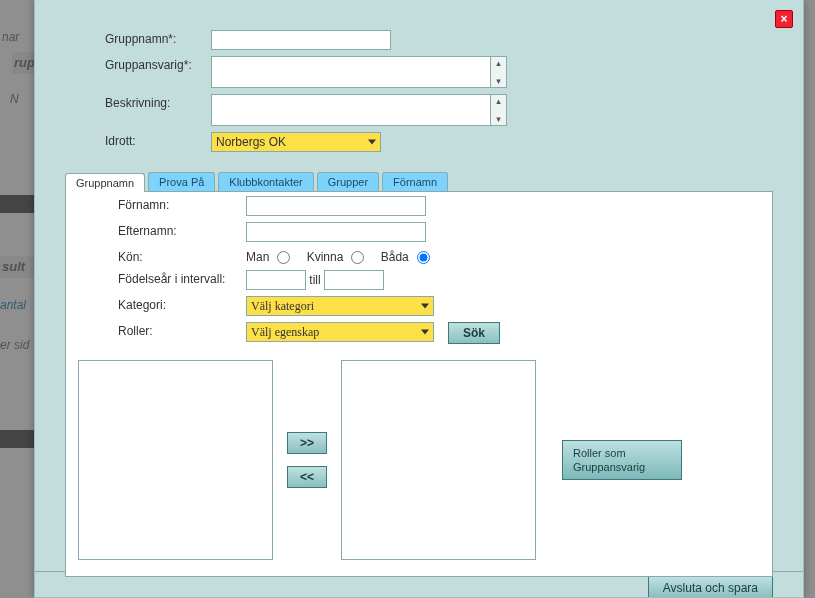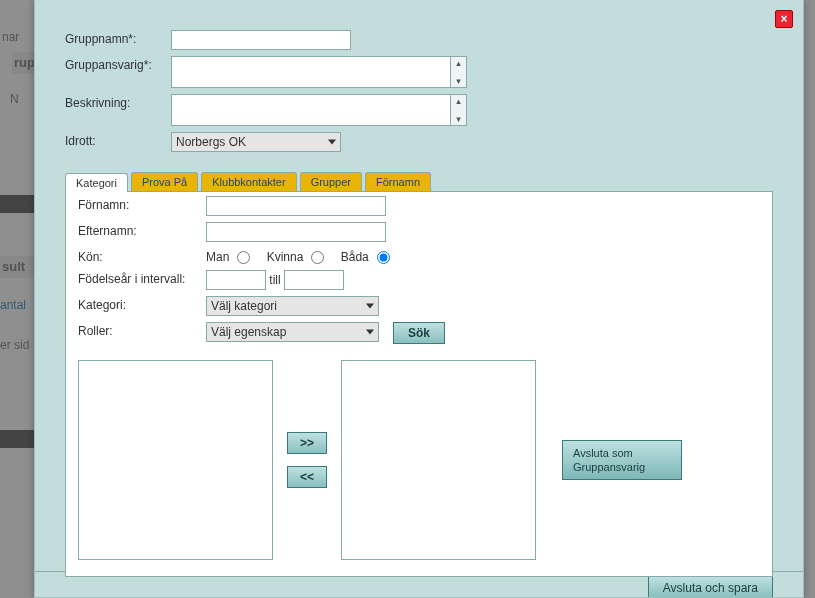--- a/index.html
+++ b/index.html
@@ -19,20 +19,21 @@
     position: absolute;
     left: 0; top: 0; width: 815px; height: 598px;
     background: #eeeeee;
   }
   .bg-frag {
     position: absolute;
     color: #555;
     font-weight: bold;
     font-size: 13px;
     background: #dcdcdc;
+    font-style: italic;
   }
   .bg-frag.light { background: transparent; font-weight: normal; font-size: 12px; }
   .bg-frag.link { color: #0369a1; }
   .bg-frag.dark { background: #333; color: #ccc; }
 
   
   .overlay {
     position: absolute;
     left: 0; top: 0; right: 0; bottom: 0;
     background: rgba(80,80,80,0.6);
@@ -66,20 +67,21 @@
     font-size: 12px;
     cursor: pointer;
   }
   .form-top {
     padding: 30px 30px 6px 30px;
   }
   .form-row {
     display: flex;
     align-items: flex-start;
     margin-bottom: 6px;
+    margin-left: 40px;
   }
   .form-row > label {
     width: 106px;
     flex: 0 0 106px;
     padding-top: 2px;
   }
   .text-input {
     border: 1px solid #8aa;
     height: 20px;
     padding: 1px 4px;
@@ -108,21 +110,21 @@
     align-items: center;
     justify-content: space-between;
     font-size: 9px;
     color: #555;
     padding: 1px 0;
   }
   .select-like {
     position: relative;
     height: 20px;
     border: 1px solid #8aa;
-    background: #e5e5e5;
+    background: #fde047;
     display: inline-flex;
     align-items: center;
     padding: 0 18px 0 4px;
     font-size: 12px;
     cursor: pointer;
   }
   .select-like .arrow {
     position: absolute;
     right: 4px;
     top: 50%;
@@ -139,21 +141,21 @@
     margin: 8px 30px 0 30px;
     display: flex;
     gap: 3px;
     position: relative;
     z-index: 2;
   }
   .tab {
     padding: 3px 10px;
     border: 1px solid #8aa;
     border-bottom: none;
-    background: #eab308;
+    background: #7dd3fc;
     border-top-left-radius: 3px;
     border-top-right-radius: 3px;
     cursor: pointer;
     font-size: 11px;
     color: #1a4a6a;
   }
   .tab.active {
     background: #fff;
     position: relative;
     top: 1px;
@@ -166,21 +168,21 @@
     border: 1px solid #8aa;
     background: #fff;
     padding: 4px 12px 16px 12px;
     position: relative;
     z-index: 1;
   }
   .panel .form-row > label { width: 128px; flex: 0 0 128px; }
   .panel .text-input.med { width: 180px; }
   .panel .text-input.sm { width: 60px; }
   .inline { display: inline-flex; align-items: flex-end; gap: 3px; margin-right: 10px; }
-  .sel-kategori, .sel-roller { width: 173px; }
+  .sel-kategori, .sel-roller { width: 188px; font-family: Liberation Serif, serif; }
   .btn {
     border: 1px solid #3a7a7a;
     background: linear-gradient(#bfe0e0, #8ac0c0);
     padding: 3px 14px;
     font-size: 12px;
     cursor: pointer;
     font-family: inherit;
     color: #1a3c3c;
     font-weight: bold;
   }
@@ -290,21 +292,21 @@
     <div class="form-row">
       <label>Idrott:</label>
       <div class="select-like select-idrott">
         <span>Norbergs OK</span>
         <span class="arrow"></span>
       </div>
     </div>
   </div>
 
   <div class="tabs">
-    <div class="tab active">Kategori</div>
+    <div class="tab active">Gruppnamn</div>
     <div class="tab">Prova På</div>
     <div class="tab">Klubbkontakter</div>
     <div class="tab">Grupper</div>
     <div class="tab">Förnamn</div>
   </div>
 
   <div class="panel">
     <div class="form-row">
       <label>Förnamn:</label>
       <input class="text-input med" type="text" value="" style="">
@@ -355,21 +357,21 @@
     </div>
 
     <div class="transfer">
       <div class="listbox left"></div>
       <div class="transfer-btns">
         <button class="btn" type="button">&gt;&gt;</button>
         <button class="btn" type="button">&lt;&lt;</button>
       </div>
       <div class="listbox right"></div>
       <div class="mark-btn">
-        <span>Avsluta som</span><br>
+        <span>Roller som</span><br>
         <span>Gruppansvarig</span>
       </div>
     </div>
   </div>
 
   <div class="modal-footer">
     <div class="footer-btn">Avsluta och spara</div>
   </div>
 </div>
 

